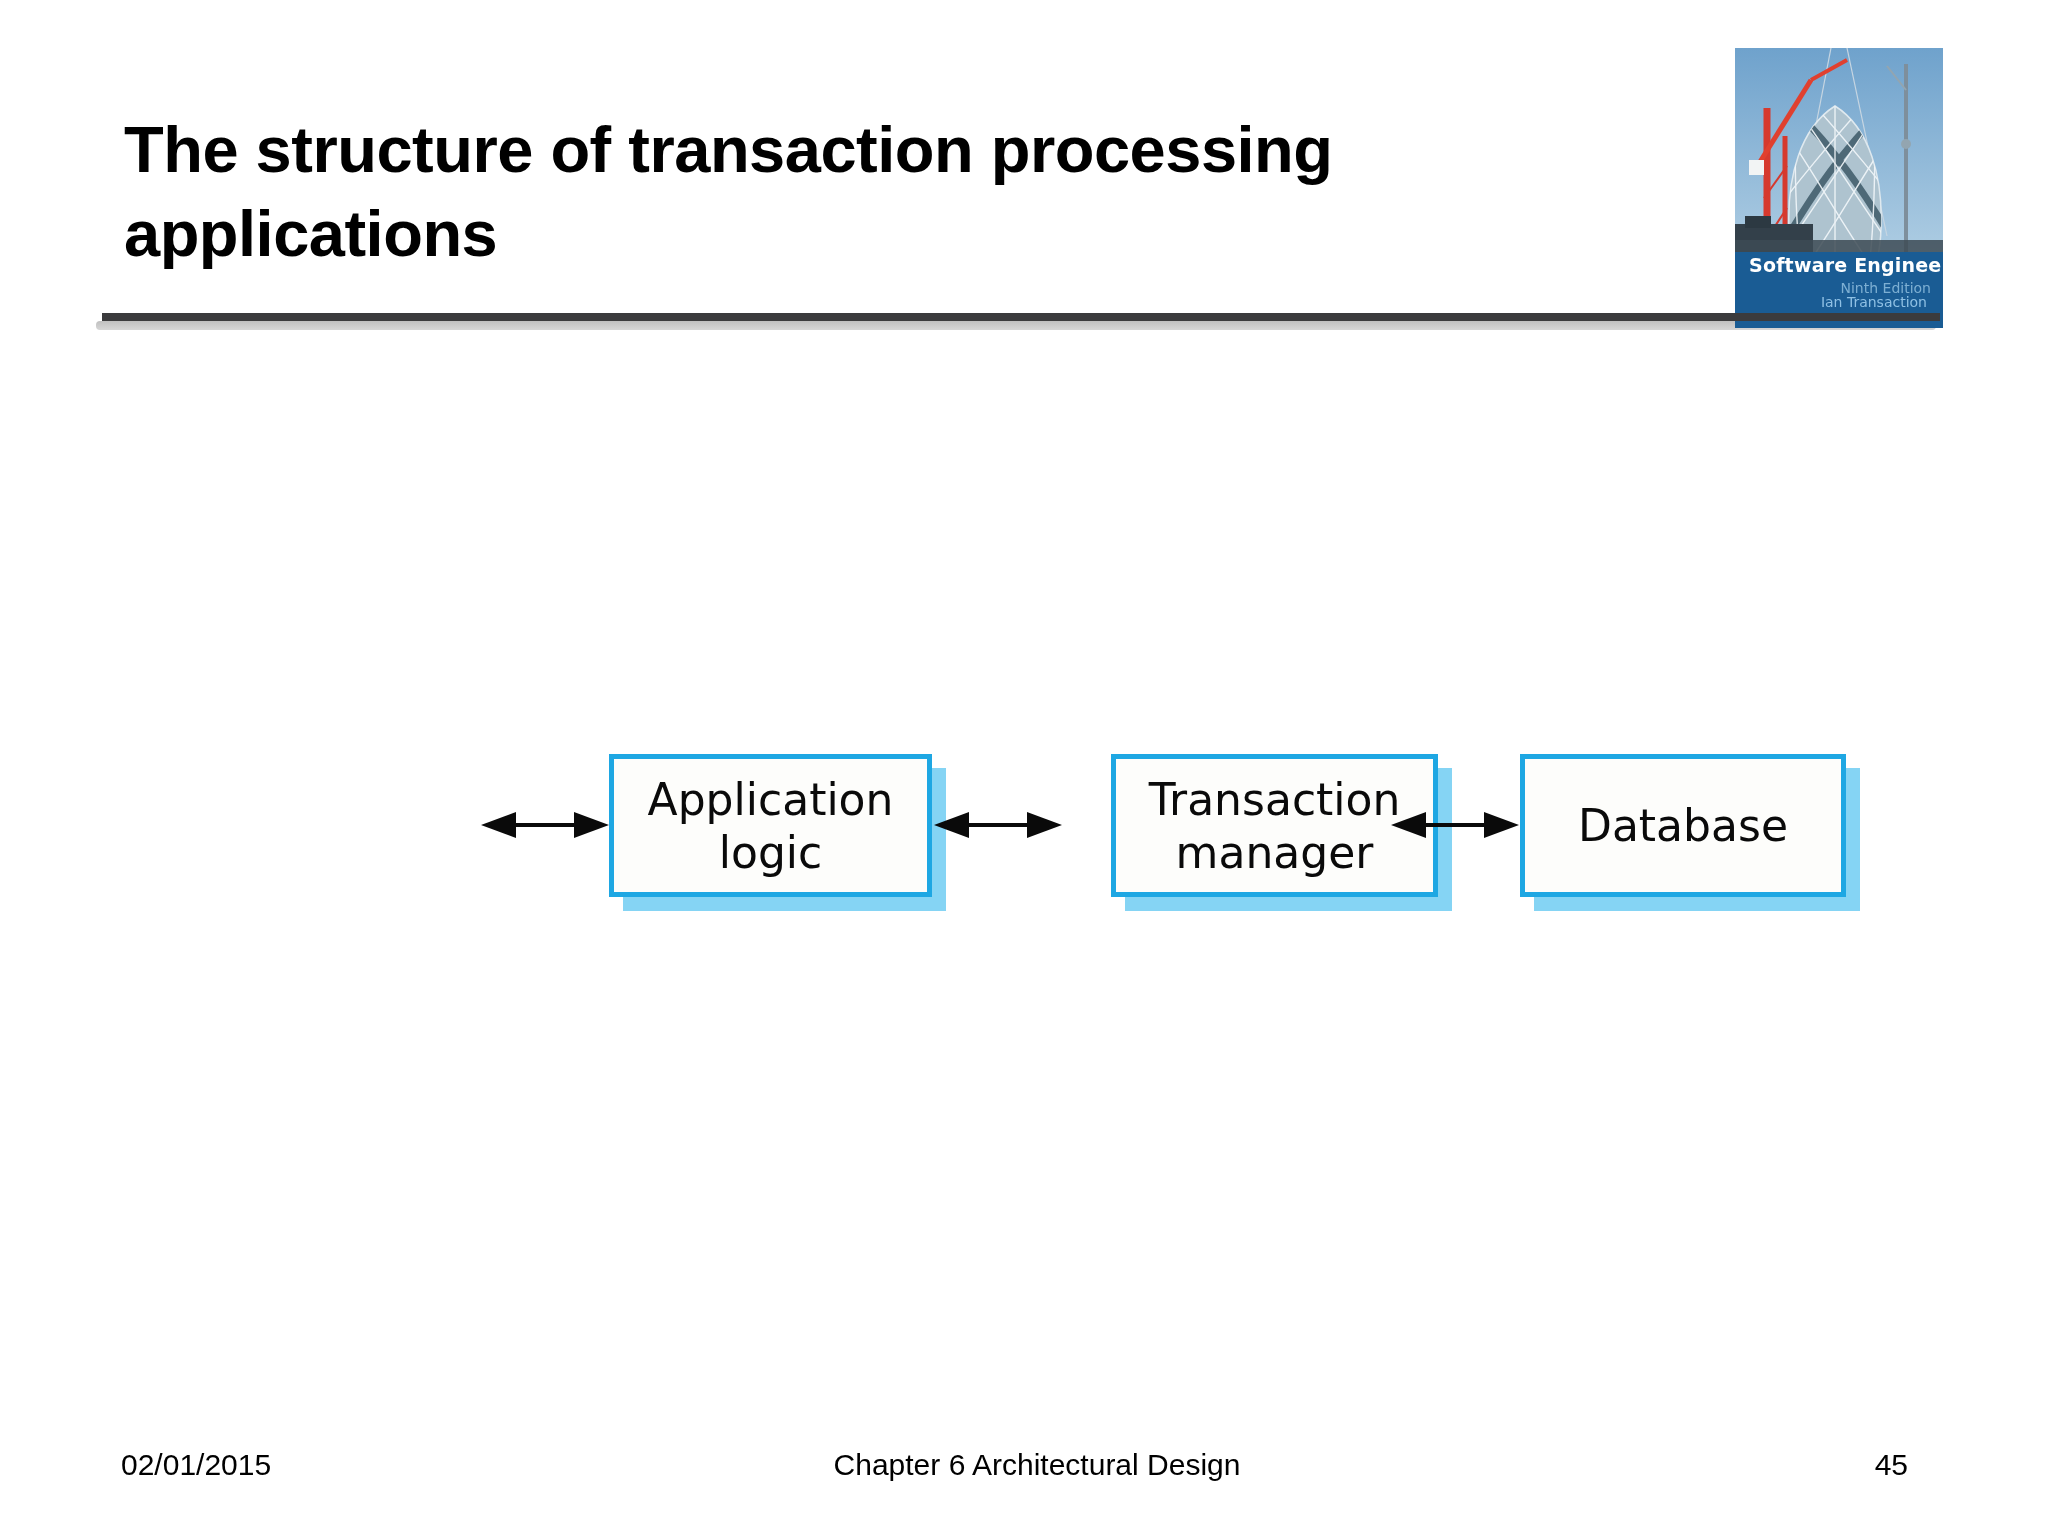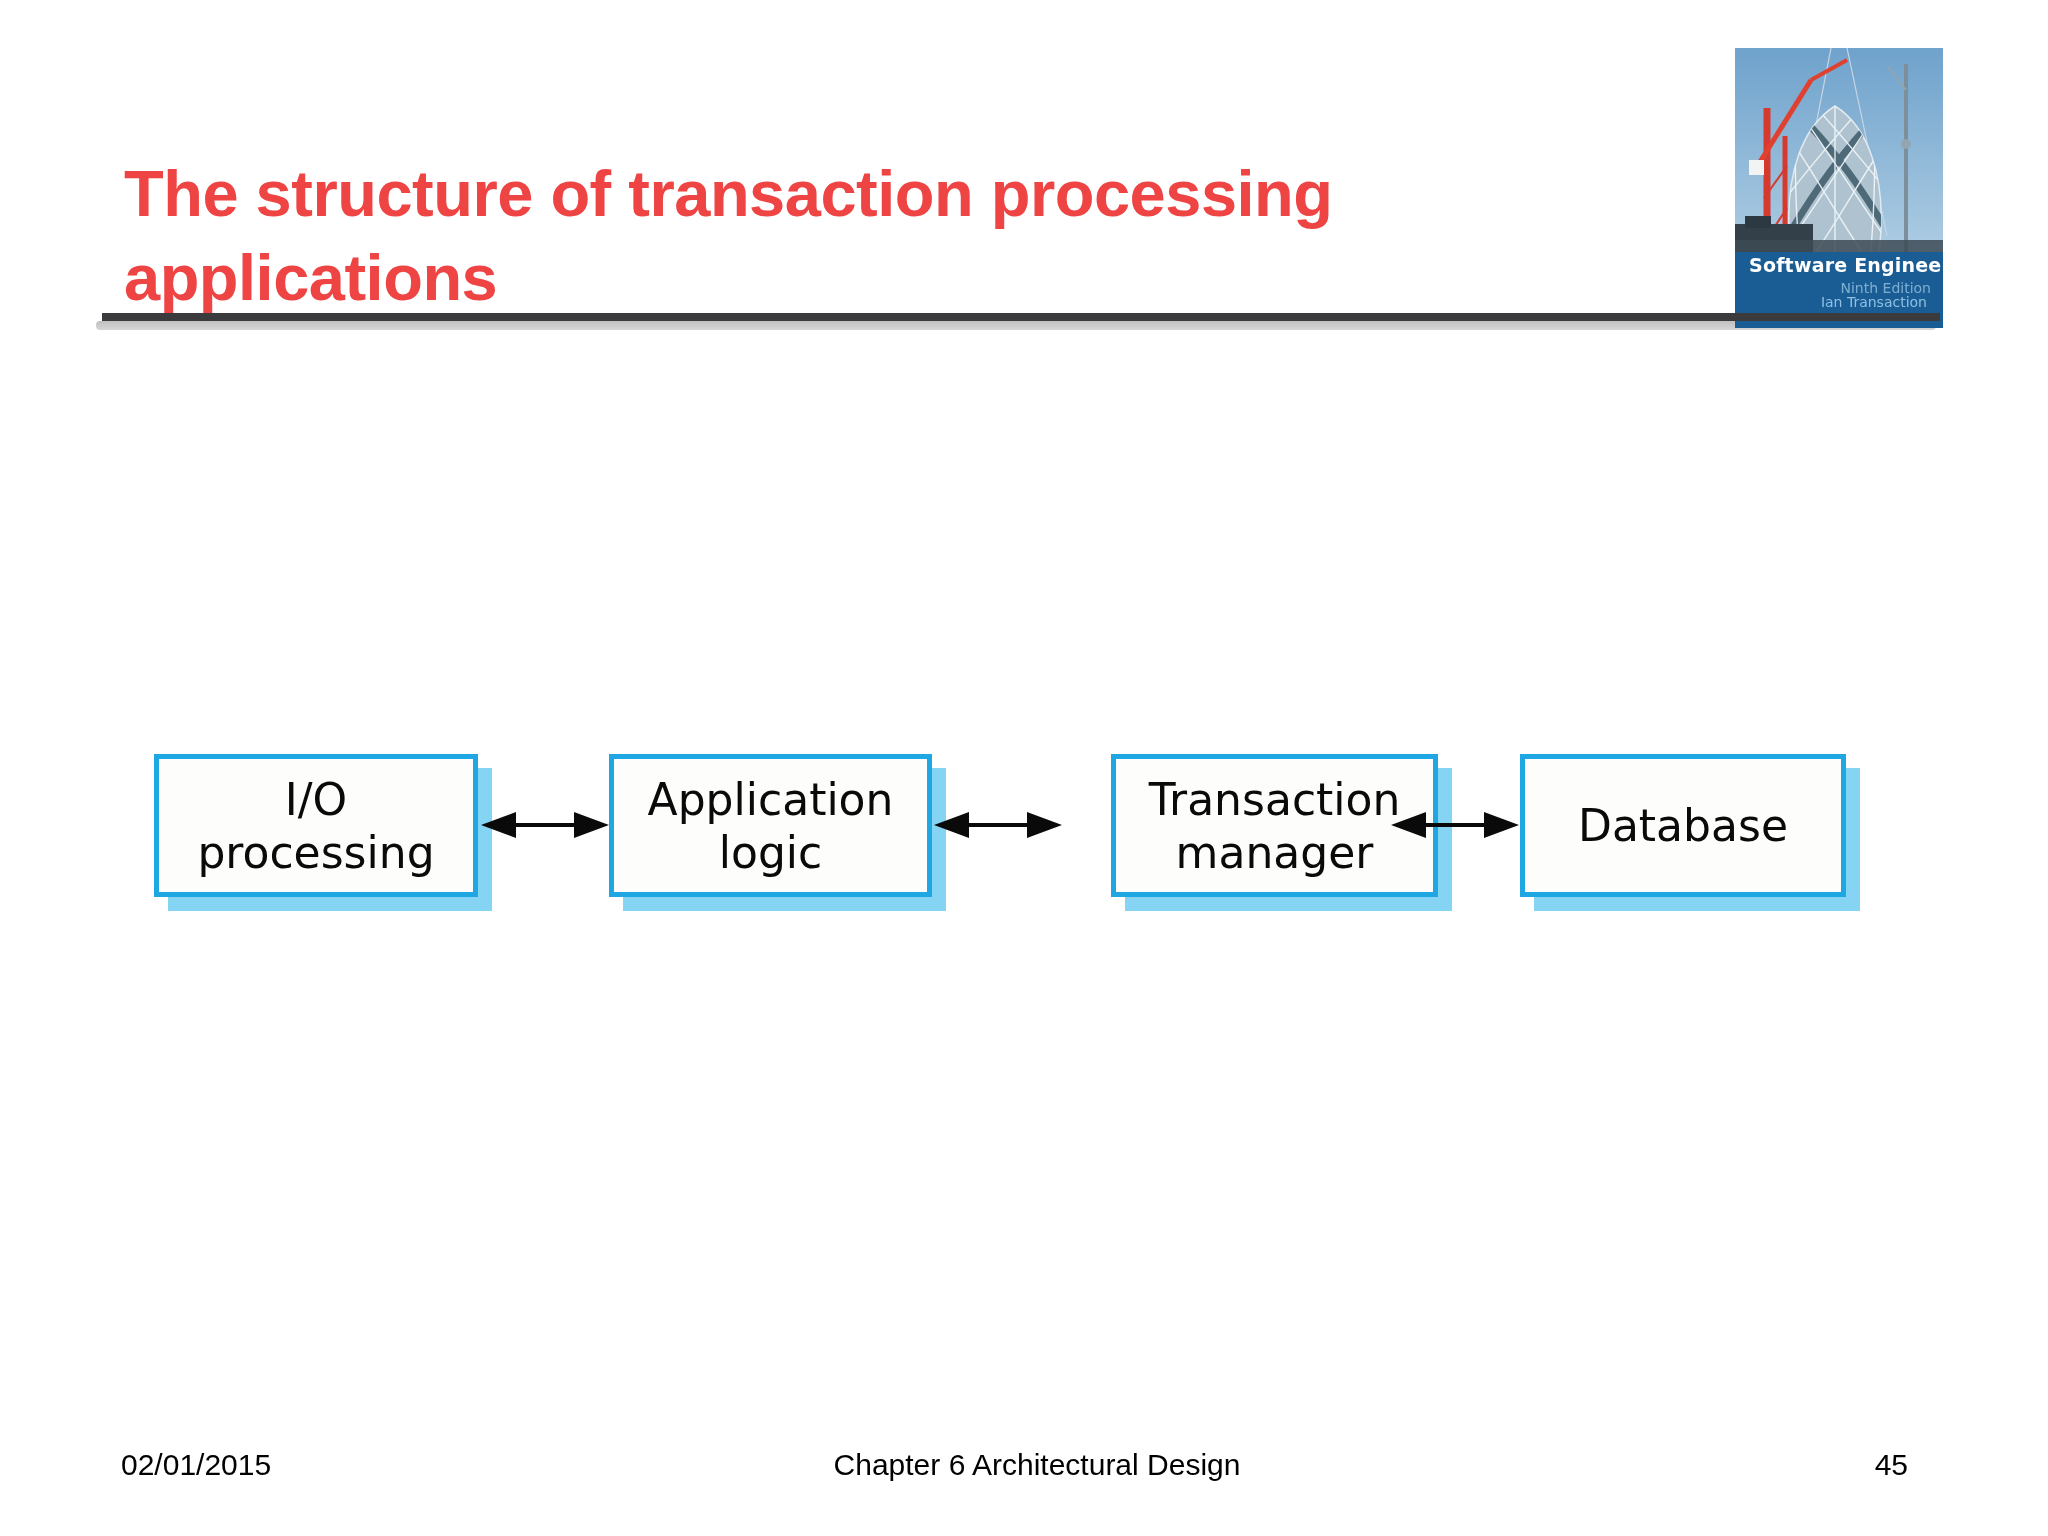--- a/index.html
+++ b/index.html
@@ -12,22 +12,21 @@
   }
 
   
   .title{
     position:absolute;left:124px;top:108px;
     width:1500px;
     font-family:"Liberation Sans", sans-serif;
     font-weight:bold;
     font-size:65px;line-height:84px;
     letter-spacing:-0.5px;
-    color:#ef4444;
-    margin-top:44px;
+    color:#000000;
   }
 
   
   .divider-shadow{
     position:absolute;left:96px;top:321px;
     width:1840px;height:9px;
     background:linear-gradient(#c0c0c0,#d6d6d6);
     border-radius:4px;
     z-index:1;
   }
@@ -174,24 +173,20 @@
         <rect x="10" y="168" width="26" height="12" fill="#2C3942"></rect>
       </g>
 
       <rect x="0" y="204" width="208" height="76" fill="#1A5C94"></rect>
     </svg>
     <div class="cover-title">Software Engineering</div>
     <div class="cover-edition">Ninth Edition</div>
     <div class="cover-author">Ian Transaction</div>
   </div>
 
-  <div class="node node-1">
-    <div class="label">I/O
-processing</div>
-  </div>
   <div class="node node-2">
     <div class="label">Application
 logic</div>
   </div>
   <div class="node node-3">
     <div class="label">Transaction
 manager</div>
   </div>
   <div class="node node-4">
     <div class="label">Database</div>

